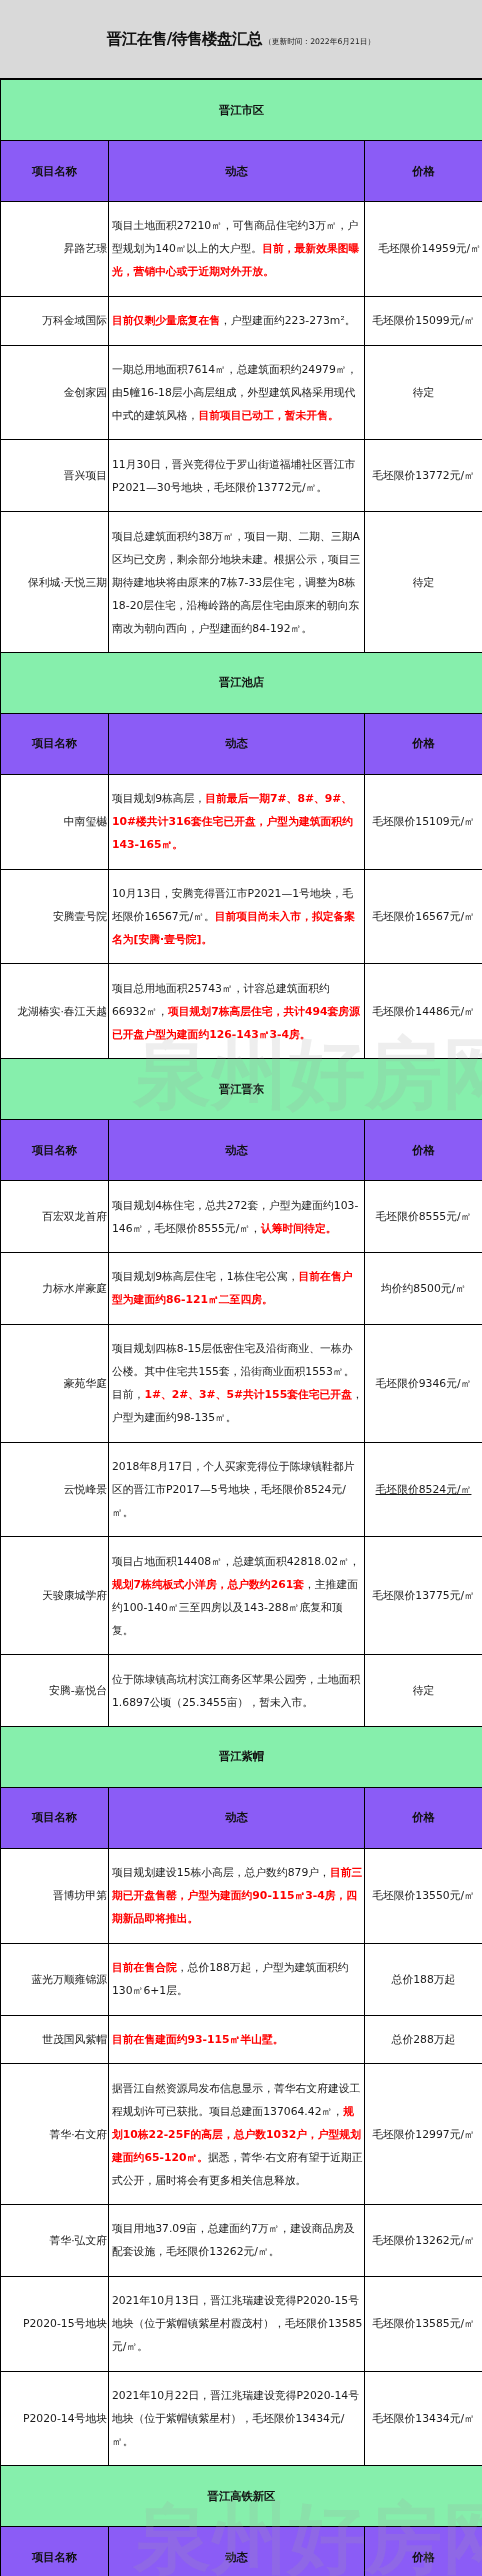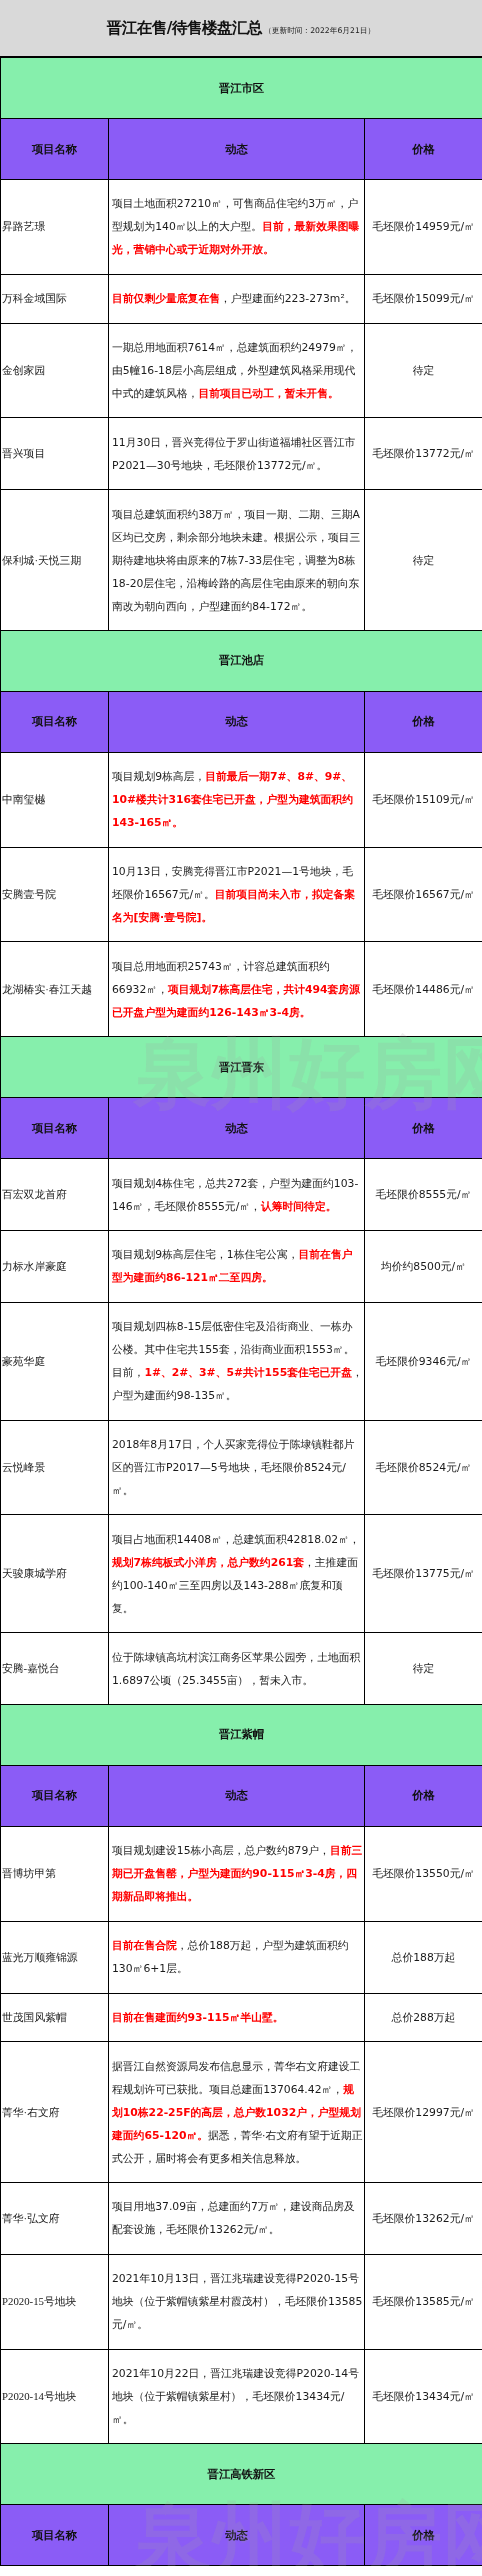--- a/index.html
+++ b/index.html
@@ -1,27 +1,27 @@
 <!DOCTYPE html>
 <html style="font-size:8.2px"><head>
 <meta charset="utf-8">
 <style>
   * { box-sizing: border-box; margin: 0; padding: 0; }
   body { width: 482px; background: #ffffff; font-family: "DejaVu Sans", "Liberation Sans", sans-serif; color: #1a1a1a; }
   .page { width: 482px; position: relative; }
-  .title-bar { height: 57px; background: #d9d9d9; display: flex; align-items: center; justify-content: center; border-bottom: 0.5px solid #000; }
+  .title-bar { height: 79px; background: #d9d9d9; display: flex; align-items: center; justify-content: center; border-bottom: 0.5px solid #000; }
   .title-main { font-size: 15.5px; font-weight: bold; color: #111; letter-spacing: -0.5px; }
   .title-sub { font-size: 7.7px; color: #222; margin-left: 2.1px; margin-top: 5.2px; }
   table { width: 482px; border-collapse: collapse; table-layout: fixed; }
   col.c1 { width: 108px; } col.c2 { width: 256px; } col.c3 { width: 118px; }
   td, th { border: 0.5px solid #000; }
   .section-row td { background: #86efac; height: 61px; text-align: center; font-size: 11.3px; font-weight: bold; color: #111; }
   .head-row th { background: #8b5cf6; height: 61px; text-align: center; font-size: 11.3px; font-weight: bold; color: #111; }
   .data-row td { background: #fff; font-size: 10.8px; line-height: 23px; padding: 12.4px 1px; vertical-align: middle; }
-  .data-row td.name { text-align: left; font-size: 10.8px; font-family: Liberation Serif, serif; }
+  .data-row td.name { text-align: right; font-size: 10.8px; }
   .data-row td.desc { text-align: left; padding-left: 3px; padding-right: 1px; }
   .data-row td.price { text-align: center; font-size: 10.8px; line-height: 23px; }
   .hl { color: #ff0000; font-weight: bold; }
   .watermark { position: absolute; font-size: 77px; font-weight: bold; color: rgba(160,160,160,0.18); pointer-events: none; white-space: nowrap; }
 </style>
 </head>
 <body>
 
 <div class="page">
   <div class="title-bar">
@@ -40,40 +40,40 @@
           <td colspan="3">晋江市区</td>
         </tr>
         <tr class="head-row">
           <th>项目名称</th>
           <th>动态</th>
           <th>价格</th>
         </tr>
         <tr class="data-row">
           <td class="name">昇路艺璟</td>
           <td class="desc"><span>项目土地面积27210㎡，可售商品住宅约3万㎡，户型规划为140㎡以上的大户型。</span><span class="hl">目前，最新效果图曝光，营销中心或于近期对外开放。</span></td>
-          <td class="price" style="white-space: pre-line;">毛坯限价14959元/㎡</td>
+          <td class="price" style="white-space: pre-line; text-align: right;">毛坯限价14959元/㎡</td>
         </tr>
         <tr class="data-row">
           <td class="name">万科金域国际</td>
           <td class="desc"><span class="hl">目前仅剩少量底复在售</span><span>，户型建面约223-273m²。</span></td>
           <td class="price" style="white-space: pre-line;">毛坯限价15099元/㎡</td>
         </tr>
         <tr class="data-row">
           <td class="name">金创家园</td>
           <td class="desc"><span>一期总用地面积7614㎡，总建筑面积约24979㎡，由5幢16-18层小高层组成，外型建筑风格采用现代中式的建筑风格，</span><span class="hl">目前项目已动工，暂未开售。</span></td>
           <td class="price" style="white-space: pre-line;">待定</td>
         </tr>
         <tr class="data-row">
           <td class="name">晋兴项目</td>
           <td class="desc"><span>11月30日，晋兴竞得位于罗山街道福埔社区晋江市P2021—30号地块，毛坯限价13772元/㎡。</span></td>
           <td class="price" style="white-space: pre-line;">毛坯限价13772元/㎡</td>
         </tr>
         <tr class="data-row">
           <td class="name">保利城·天悦三期</td>
-          <td class="desc"><span>项目总建筑面积约38万㎡，项目一期、二期、三期A区均已交房，剩余部分地块未建。根据公示，项目三期待建地块将由原来的7栋7-33层住宅，调整为8栋18-20层住宅，沿梅岭路的高层住宅由原来的朝向东南改为朝向西向，户型建面约84-172㎡。</span></td>
+          <td class="desc"><span>项目总建筑面积约38万㎡，项目一期、二期、三期A区均已交房，剩余部分地块未建。根据公示，项目三期待建地块将由原来的7栋7-33层住宅，调整为8栋18-20层住宅，沿梅岭路的高层住宅由原来的朝向东南改为朝向西向，户型建面约84-192㎡。</span></td>
           <td class="price" style="white-space: pre-line;">待定</td>
         </tr>
         <tr class="section-row">
           <td colspan="3">晋江池店</td>
         </tr>
         <tr class="head-row">
           <th>项目名称</th>
           <th>动态</th>
           <th>价格</th>
         </tr>
@@ -111,21 +111,21 @@
           <td class="price" style="white-space: pre-line;">均价约8500元/㎡</td>
         </tr>
         <tr class="data-row">
           <td class="name">豪苑华庭</td>
           <td class="desc"><span>项目规划四栋8-15层低密住宅及沿街商业、一栋办公楼。其中住宅共155套，沿街商业面积1553㎡。目前，</span><span class="hl">1#、2#、3#、5#共计155套住宅已开盘</span><span>，户型为建面约98-135㎡。</span></td>
           <td class="price" style="white-space: pre-line;">毛坯限价9346元/㎡</td>
         </tr>
         <tr class="data-row">
           <td class="name">云悦峰景</td>
           <td class="desc"><span>2018年8月17日，个人买家竞得位于陈埭镇鞋都片区的晋江市P2017—5号地块，毛坯限价8524元/㎡。</span></td>
-          <td class="price" style="white-space: pre-line;">毛坯限价8524元/㎡</td>
+          <td class="price" style="white-space: pre-line; text-decoration: underline;">毛坯限价8524元/㎡</td>
         </tr>
         <tr class="data-row">
           <td class="name">天骏康城学府</td>
           <td class="desc"><span>项目占地面积14408㎡，总建筑面积42818.02㎡，</span><span class="hl">规划7栋纯板式小洋房，总户数约261套</span><span>，主推建面约100-140㎡三至四房以及143-288㎡底复和顶复。</span></td>
           <td class="price" style="white-space: pre-line;">毛坯限价13775元/㎡</td>
         </tr>
         <tr class="data-row">
           <td class="name">安腾-嘉悦台</td>
           <td class="desc"><span>位于陈埭镇高坑村滨江商务区苹果公园旁，土地面积1.6897公顷（25.3455亩），暂未入市。</span></td>
           <td class="price" style="white-space: pre-line;">待定</td>

